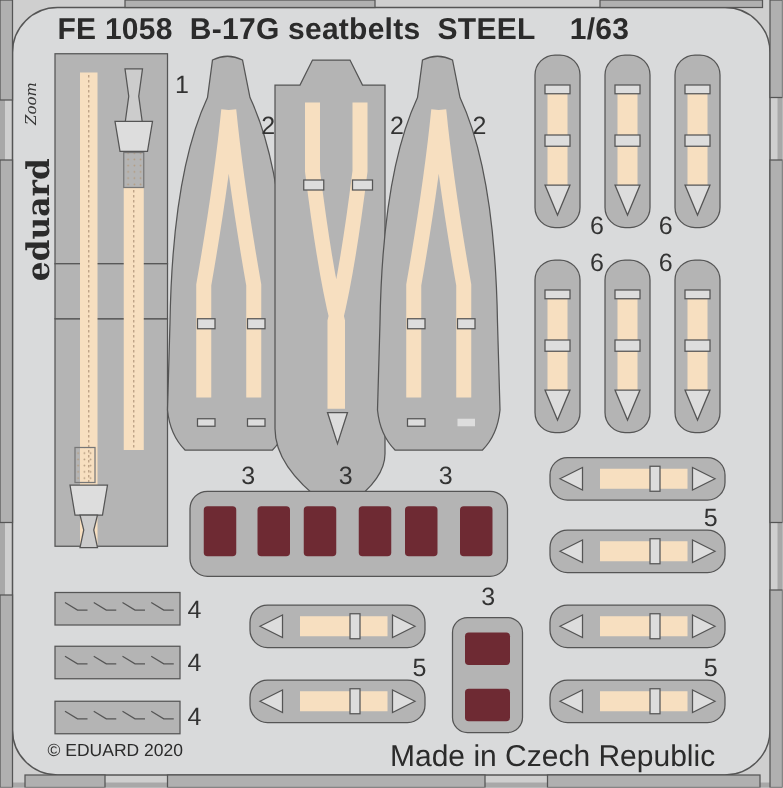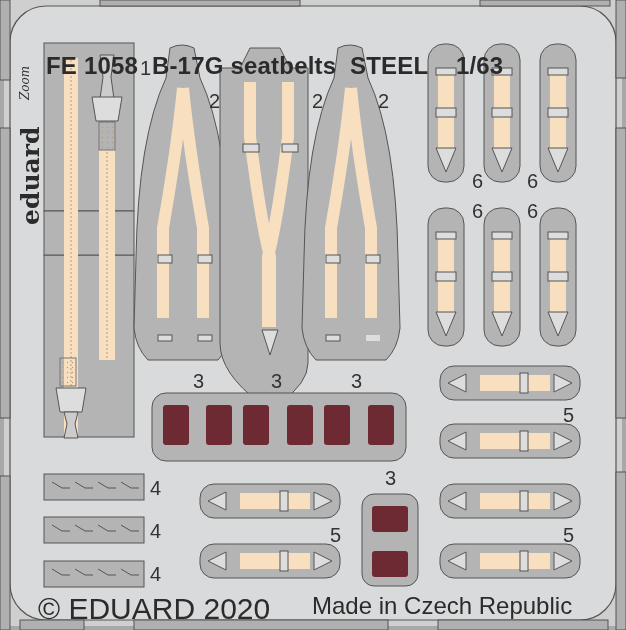--- a/index.html
+++ b/index.html
@@ -1,20 +1,20 @@
 <!DOCTYPE html>
 <html><head>
 <meta charset="utf-8">
 <style>
   html,body{margin:0;padding:0;background:#b9b9b9;}
   body{width:626px;height:630px;position:relative;overflow:hidden;font-family:"Liberation Sans",sans-serif;}
   .fret{position:absolute;left:0;top:0;width:626px;height:630px;}
   .title{position:absolute;top:10px;left:46px;width:540px;font-weight:bold;font-size:24px;color:#2b2b2b;white-space:pre;letter-spacing:0.2px;}
-  .title span{display:inline-block;margin-top:42px;}
-  .footer-left{position:absolute;left:38px;top:592px;font-size:30px;color:#2b2b2b;}
+  .title span{display:inline-block;}
+  .footer-left{position:absolute;left:38px;top:592px;font-size:14px;color:#2b2b2b;}
   .footer-right{position:absolute;left:312px;top:592px;font-size:24px;color:#2b2b2b;}
   .num{position:absolute;font-size:20px;color:#333;}
   .brand{position:absolute;left:18px;top:115px;font-family:"DejaVu Serif",serif;font-weight:bold;font-size:25px;color:#2b2b2b;transform:rotate(-90deg);transform-origin:left top;left:16px;top:225px;}
   .zoom{position:absolute;left:18px;top:52px;font-family:"DejaVu Serif",serif;font-style:italic;font-size:12px;color:#333;transform:rotate(-90deg);transform-origin:left top;left:18px;top:100px;}
 </style>
 </head>
 <body>
 
 <svg class="fret" viewBox="0 0 626 630" xmlns="http://www.w3.org/2000/svg">
   <defs>

